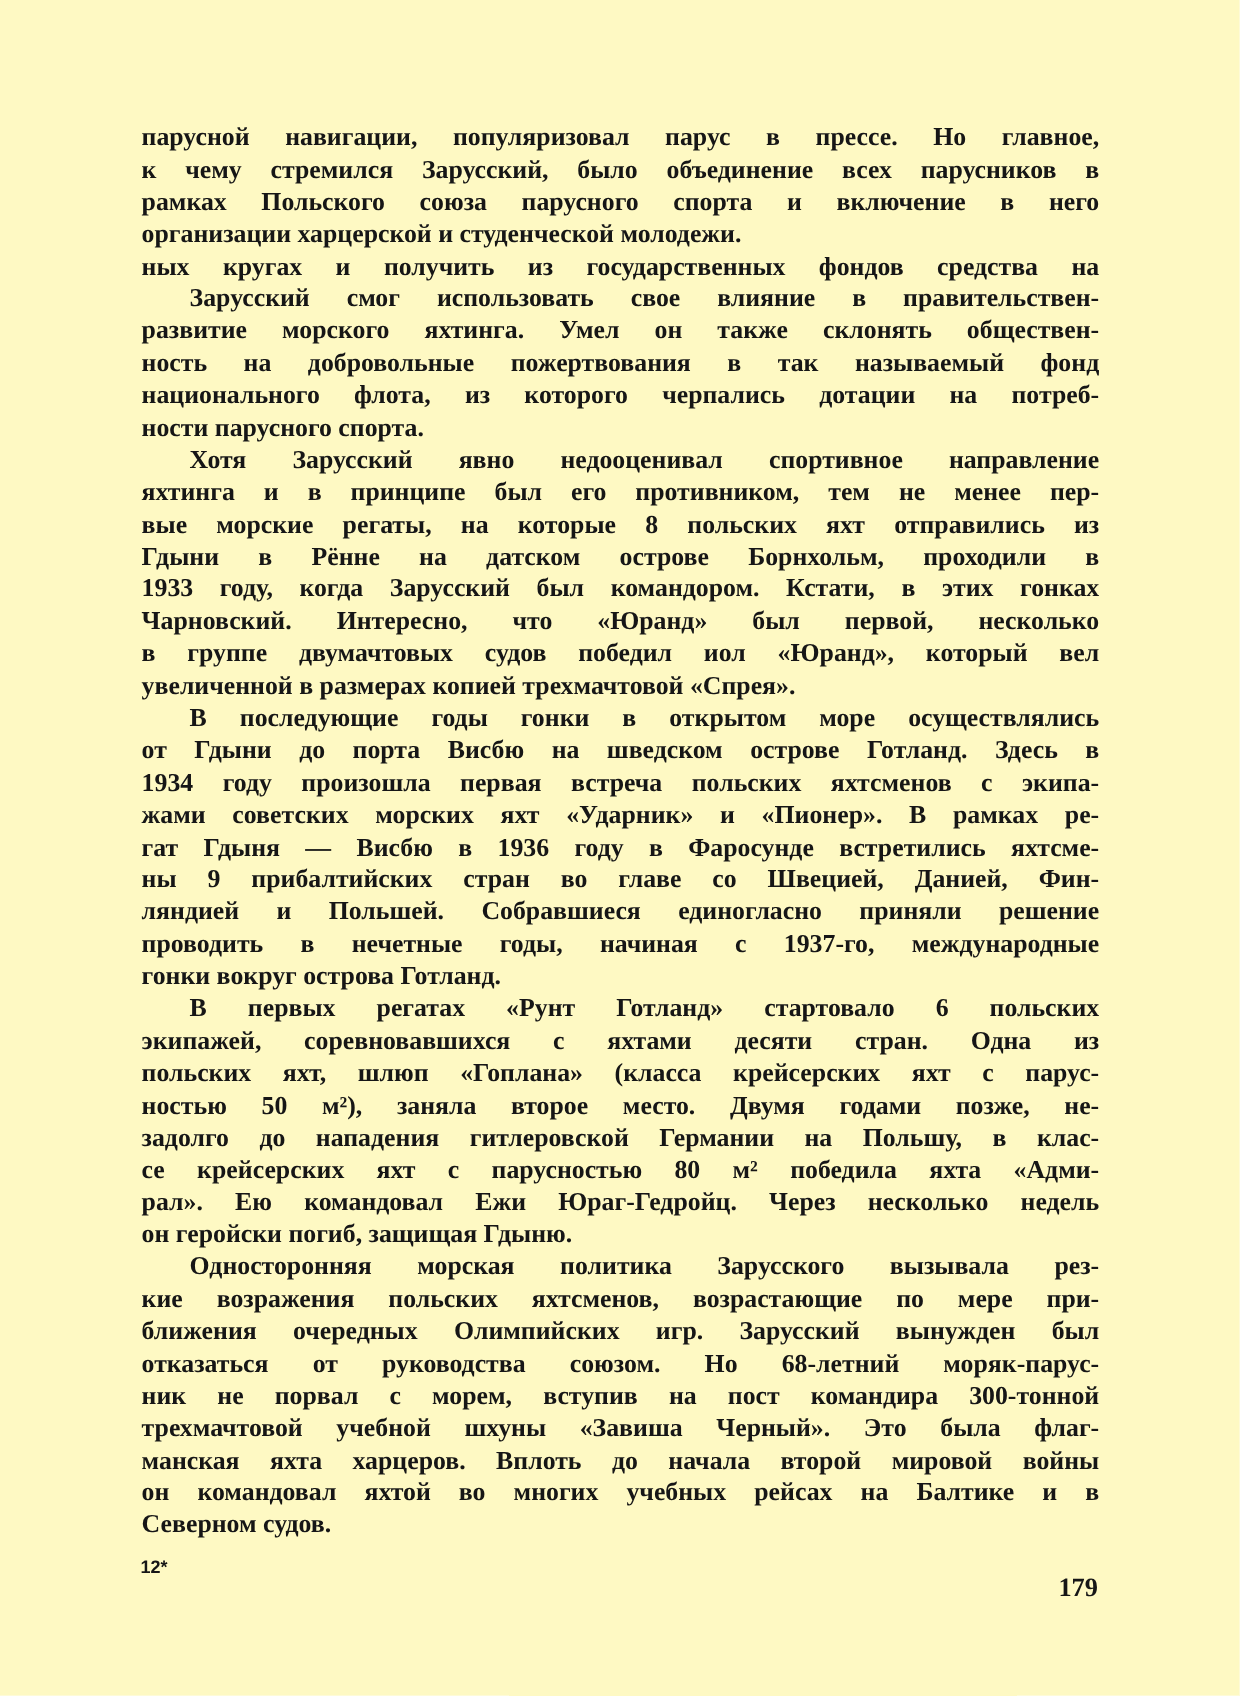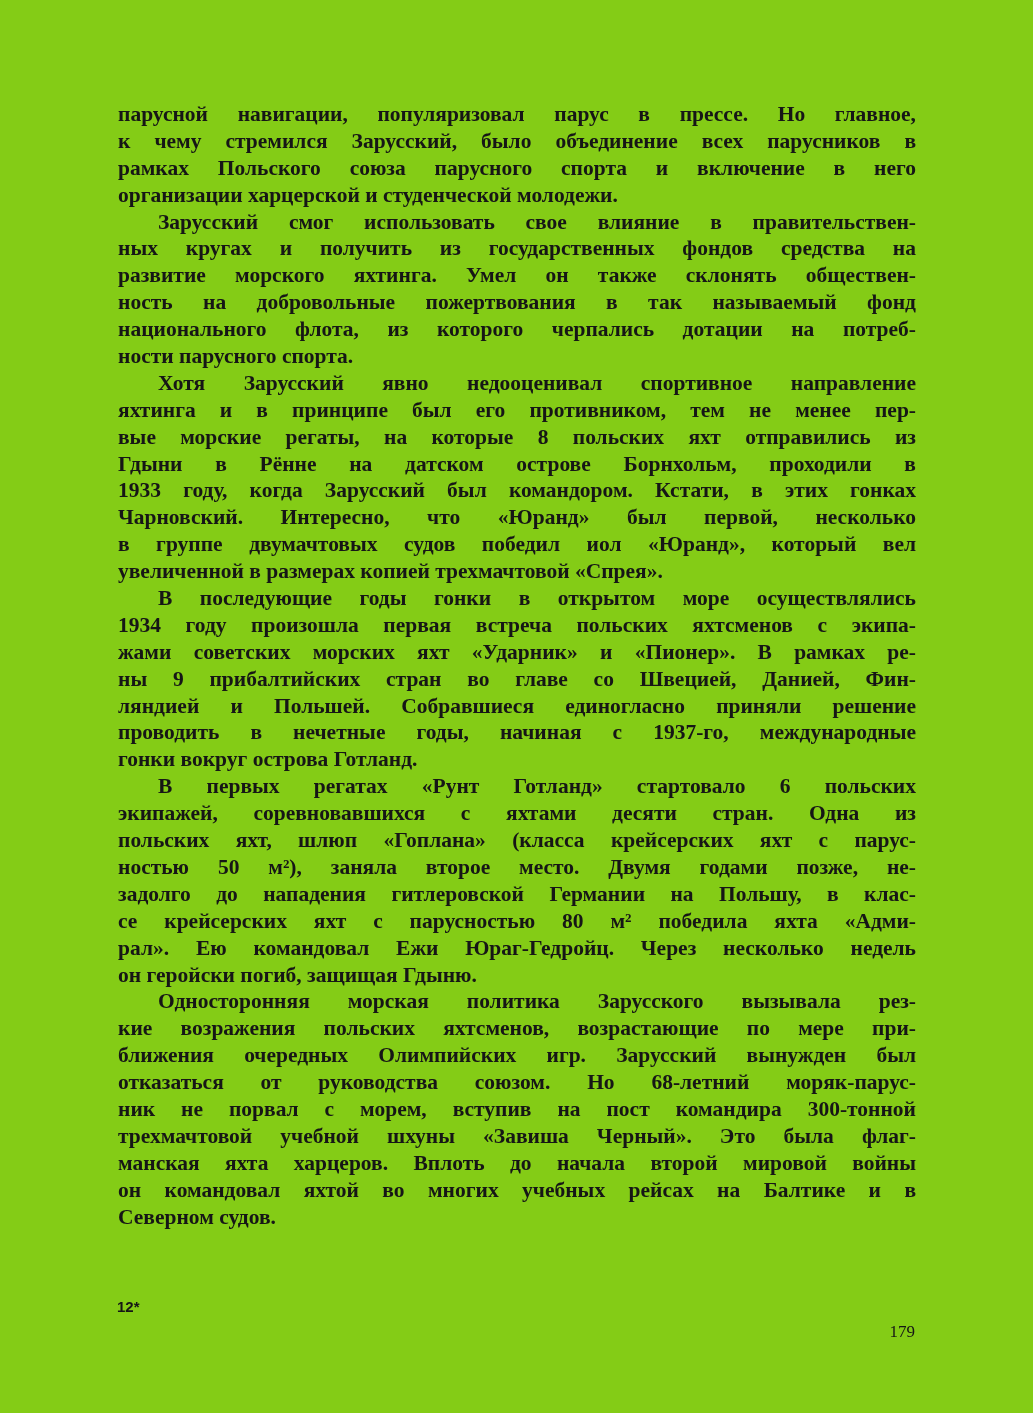--- a/index.html
+++ b/index.html
@@ -1,19 +1,19 @@
 <!DOCTYPE html>
 <html><head>
 <meta charset="utf-8">
 <style>
   html, body { margin: 0; padding: 0; background: #ffffff; }
   body { width: 1033px; height: 1413px; position: relative; overflow: hidden; }
   .page {
     position: absolute; left: 0; top: 0; width: 1033px; height: 1413px;
-    background: #84cc16; color: #141414;
+    background: #fef9c3; color: #141414;
   }
   .text-block {
     position: absolute; left: 118px; top: 101px; width: 798px;
     font-family: "Liberation Serif", "DejaVu Serif", serif;
     font-size: 21.5px; line-height: 26.9px;
     font-weight: bold;
     color: #161616;
   }
   .line {
     display: block; white-space: nowrap;
@@ -23,60 +23,62 @@
   .line.first { text-indent: 40px; }
   .line.last { text-align-last: left; }
   .footer-left {
     position: absolute; left: 117px; top: 1298px;
     font-family: Liberation Sans, sans-serif;
     font-size: 15px; font-weight: bold; color: #161616;
   }
   .footer-right {
     position: absolute; right: 118px; top: 1310px;
     font-family: "Liberation Serif", "DejaVu Serif", serif;
-    font-size: 17px; font-weight: normal; color: #161616; margin-top: 12px;
+    font-size: 22px; font-weight: bold; color: #161616;
   }
 </style>
 </head>
 <body>
 
 <div class="page">
   <div class="text-block">
 
     <div>
       <span class="line">парусной навигации, популяризовал парус в прессе. Но главное,</span>
       <span class="line">к чему стремился Зарусский, было объединение всех парусников в</span>
       <span class="line">рамках Польского союза парусного спорта и включение в него</span>
       <span class="line last">организации харцерской и студенческой молодежи.</span>
     </div>
 
     <div>
+      <span class="line">ных кругах и получить из государственных фондов средства на</span>
       <span class="line first">Зарусский смог использовать свое влияние в правительствен-</span>
-      <span class="line">ных кругах и получить из государственных фондов средства на</span>
       <span class="line">развитие морского яхтинга. Умел он также склонять обществен-</span>
       <span class="line">ность на добровольные пожертвования в так называемый фонд</span>
       <span class="line">национального флота, из которого черпались дотации на потреб-</span>
       <span class="line last">ности парусного спорта.</span>
     </div>
 
     <div>
       <span class="line first">Хотя Зарусский явно недооценивал спортивное направление</span>
       <span class="line">яхтинга и в принципе был его противником, тем не менее пер-</span>
       <span class="line">вые морские регаты, на которые 8 польских яхт отправились из</span>
       <span class="line">Гдыни в Рённе на датском острове Борнхольм, проходили в</span>
       <span class="line">1933 году, когда Зарусский был командором. Кстати, в этих гонках</span>
       <span class="line">Чарновский. Интересно, что «Юранд» был первой, несколько</span>
       <span class="line">в группе двумачтовых судов победил иол «Юранд», который вел</span>
       <span class="line last">увеличенной в размерах копией трехмачтовой «Спрея».</span>
     </div>
 
     <div>
       <span class="line first">В последующие годы гонки в открытом море осуществлялись</span>
+      <span class="line">от Гдыни до порта Висбю на шведском острове Готланд. Здесь в</span>
       <span class="line">1934 году произошла первая встреча польских яхтсменов с экипа-</span>
       <span class="line">жами советских морских яхт «Ударник» и «Пионер». В рамках ре-</span>
+      <span class="line">гат Гдыня — Висбю в 1936 году в Фаросунде встретились яхтсме-</span>
       <span class="line">ны 9 прибалтийских стран во главе со Швецией, Данией, Фин-</span>
       <span class="line">ляндией и Польшей. Собравшиеся единогласно приняли решение</span>
       <span class="line">проводить в нечетные годы, начиная с 1937-го, международные</span>
       <span class="line last">гонки вокруг острова Готланд.</span>
     </div>
 
     <div>
       <span class="line first">В первых регатах «Рунт Готланд» стартовало 6 польских</span>
       <span class="line">экипажей, соревновавшихся с яхтами десяти стран. Одна из</span>
       <span class="line">польских яхт, шлюп «Гоплана» (класса крейсерских яхт с парус-</span>

